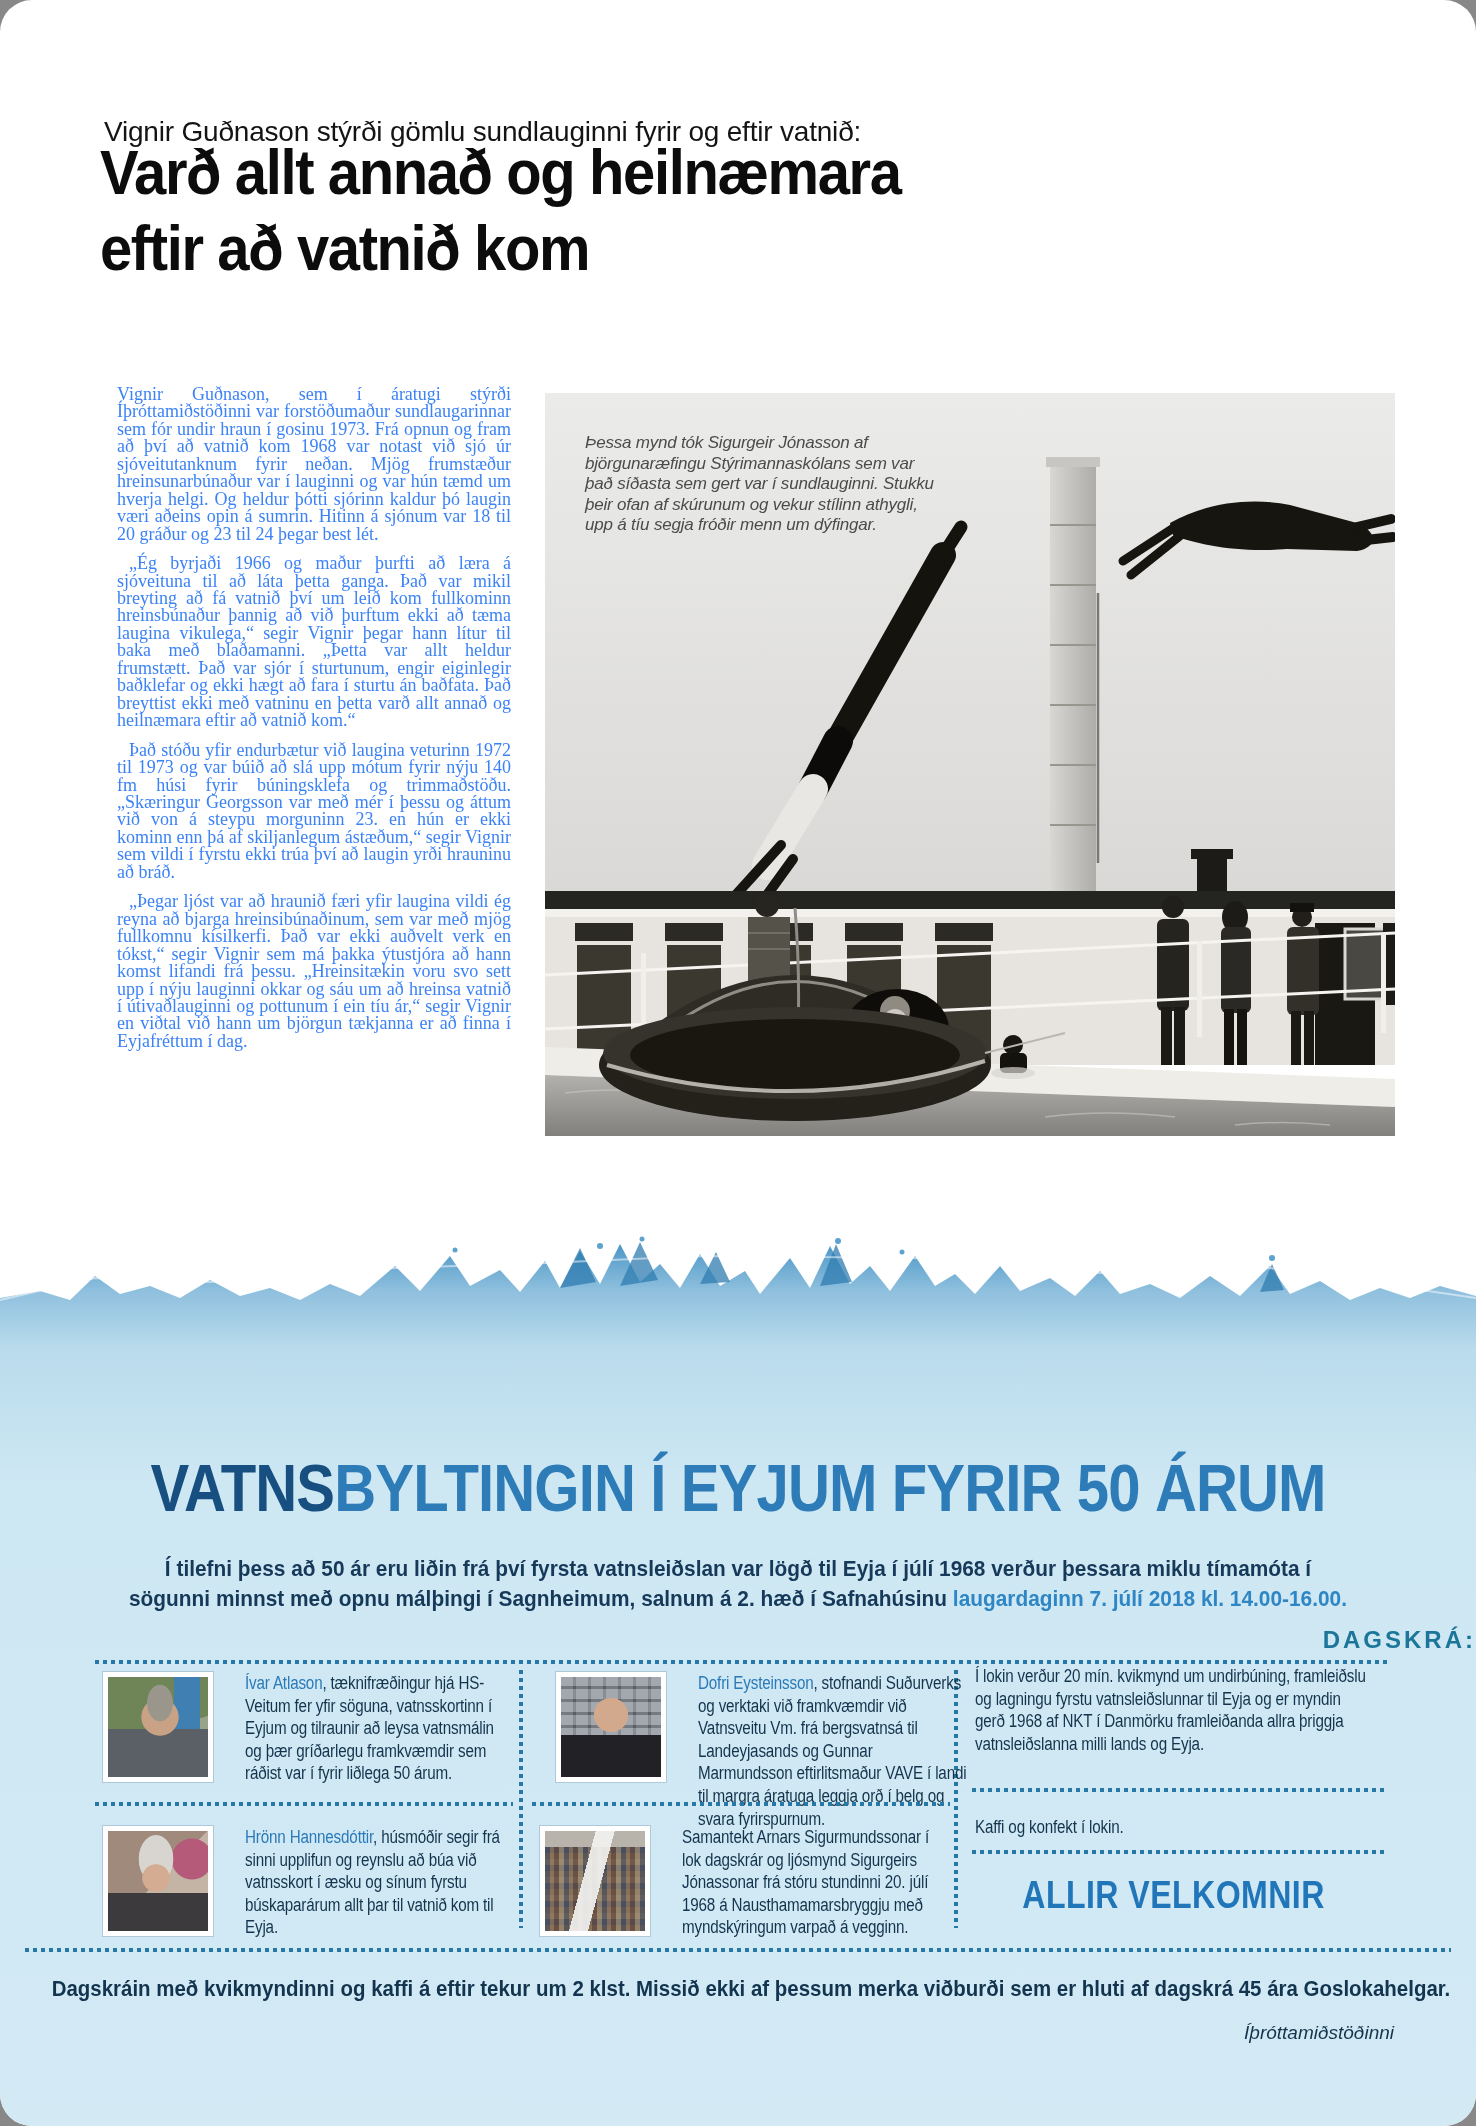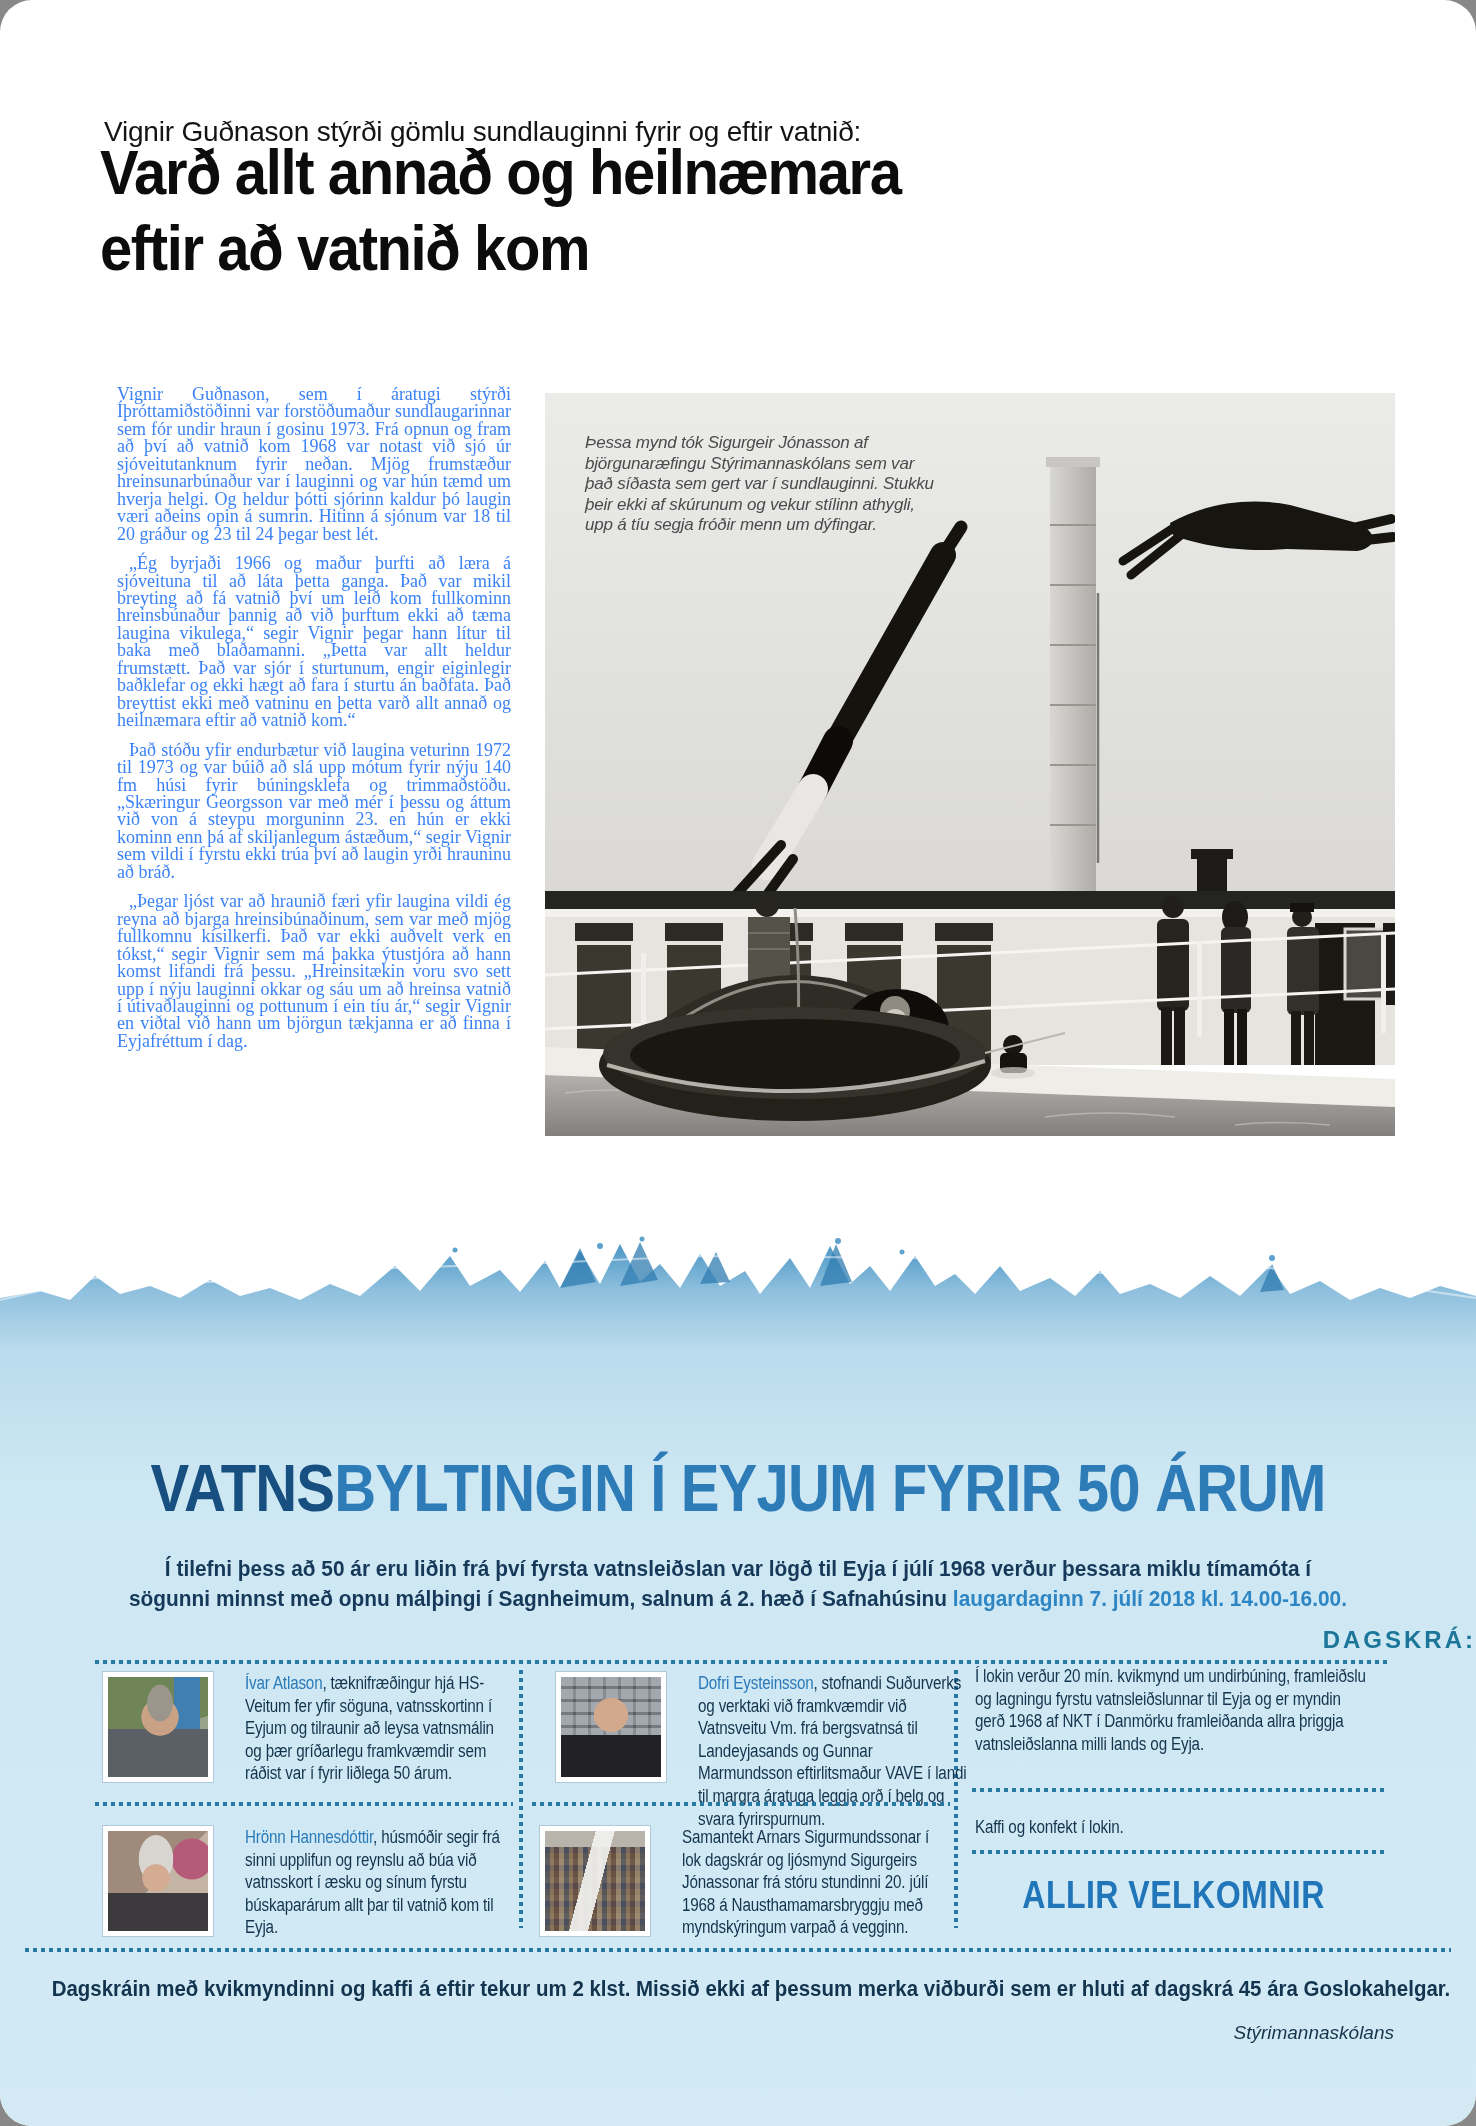--- a/index.html
+++ b/index.html
@@ -221,21 +221,21 @@
         <ellipse cx="250" cy="672" rx="196" ry="56" fill="#232119"></ellipse>
         <ellipse cx="250" cy="660" rx="192" ry="46" fill="#35332b"></ellipse>
         <ellipse cx="250" cy="662" rx="165" ry="36" fill="#191710"></ellipse>
         <path d="M62,672 Q250,726 440,668" stroke="#d6d3cc" stroke-width="4" fill="none" opacity="0.8"></path>
         <line x1="440" y1="660" x2="520" y2="640" stroke="#b9b6b0" stroke-width="2"></line>
       </g>
     </svg>
     <figcaption class="caption">Þessa mynd tók Sigurgeir Jónasson af
 björgunaræfingu Stýrimannaskólans sem var
 það síðasta sem gert var í sundlauginni. Stukku
-þeir ekki af skúrunum og vekur stílinn athygli,
+þeir ofan af skúrunum og vekur stílinn athygli,
 upp á tíu segja fróðir menn um dýfingar.</figcaption>
   </figure>
 
   <div class="splash">
     <svg viewBox="0 0 1476 112" preserveAspectRatio="none">
       <defs>
         <linearGradient id="wg" x1="0" y1="0" x2="0" y2="1">
           <stop offset="0" stop-color="#4d97c6"></stop>
             <stop offset="0.45" stop-color="#8fc0de"></stop>
             <stop offset="1" stop-color="#b9dbec"></stop>
@@ -288,15 +288,15 @@
   </div>
 
   <p class="col3-p" style="left:975px;top:1665px;">Í lokin verður 20 mín. kvikmynd um undirbúning, framleiðslu og  lagningu fyrstu vatnsleiðslunnar til Eyja  og er myndin gerð  1968 af NKT í Danmörku framleiðanda allra þriggja vatnsleiðslanna milli lands og Eyja.</p>
   <div class="dots-h" style="left:972px;top:1788px;width:415px;"></div>
   <p class="col3-p" style="left:975px;top:1816px;">Kaffi og konfekt í lokin.</p>
   <div class="dots-h" style="left:972px;top:1850px;width:415px;"></div>
   <p class="welcome">ALLIR VELKOMNIR</p>
 
   <div class="dots-h" style="left:25px;top:1948px;width:1426px;"></div>
   <div class="footer-line">Dagskráin með  kvikmyndinni og kaffi á eftir tekur um 2 klst.  Missið ekki af þessum merka viðburði sem er hluti af dagskrá 45 ára Goslokahelgar.</div>
-  <div class="signature">Stýrimannaskólans</div>
+  <div class="signature">Íþróttamiðstöðinni</div>
 
 </div>
 
 </body></html>

